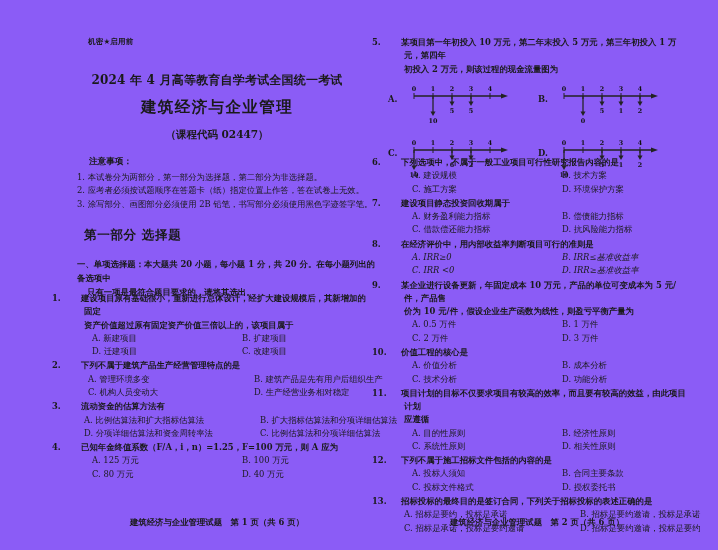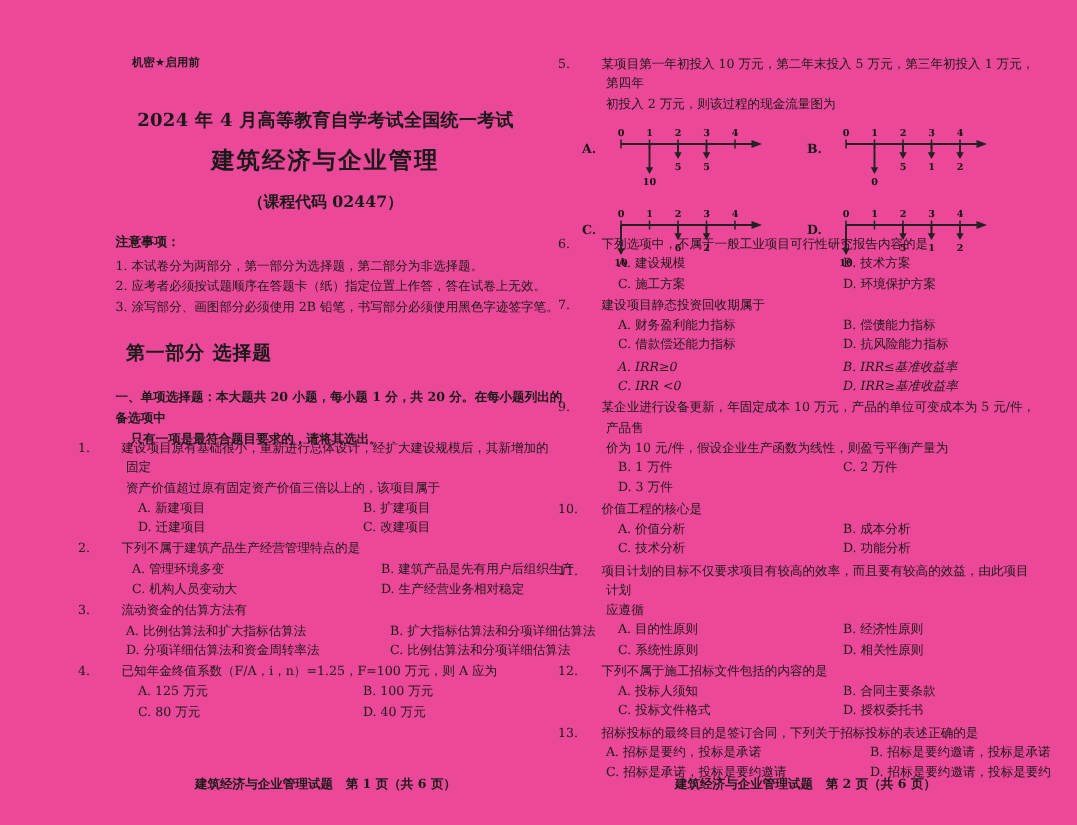--- a/index.html
+++ b/index.html
@@ -11,21 +11,21 @@
     width: 718px;
     height: 550px;
     overflow: hidden;
     font-family: "DejaVu Serif", "Liberation Serif", serif;
     color: #1a1a1a;
     position: relative;
   }
   .page {
     position: absolute;
     inset: 0;
-    background: #ec4899;
+    background: #8b5cf6;
   }
   .col {
     position: absolute;
     top: 0;
     width: 310px;
     height: 550px;
   }
   .col-left { left: 62px; }
   .col-right { left: 382px; }
 
@@ -73,20 +73,21 @@
   .notes {
     position: absolute;
     top: 156px;
     left: 15px;
     width: 296px;
   }
   .notes-title {
     font-size: 8.6px;
     font-weight: bold;
     margin-bottom: 2.5px;
+    margin-left: 12px;
   }
   .note-line {
     font-size: 8.4px;
     font-weight: normal;
     line-height: 1.62;
     white-space: nowrap;
   }
 
   
   .part-head {
@@ -109,21 +110,21 @@
   .section-intro .l2 { margin-left: 10px; }
 
   
   .qlist { position: absolute; width: 310px; }
   .q { position: relative; margin-bottom: 1px; }
   .q-stem {
     font-size: 8.4px;
     line-height: 1.58;
     padding-left: 22px;
     text-indent: -16px;
-    font-weight: normal;
+    font-weight: bold;
     white-space: nowrap;
   }
   .q-stem.wrap { white-space: normal; text-indent: -16px; }
   .q-stem .qn { display: inline-block; min-width: 13px; }
   .opts {
     display: grid;
     grid-template-columns: 150px 160px;
     padding-left: 30px;
     row-gap: 0px;
   }
@@ -371,31 +372,33 @@
         <div class="q">
           <div class="q-stem"><span class="qn">7.</span><span>建设项目静态投资回收期属于</span></div>
           <div class="opts">
             <div class="opt">A. 财务盈利能力指标</div>
             <div class="opt">B. 偿债能力指标</div>
             <div class="opt">C. 借款偿还能力指标</div>
             <div class="opt">D. 抗风险能力指标</div>
           </div>
         </div>
         <div class="q">
+          <div class="q-stem"><span class="qn">8.</span><span>在经济评价中，用内部收益率判断项目可行的准则是</span></div>
           <div class="opts">
             <div class="opt ital">A. IRR≥0</div>
             <div class="opt ital">B. IRR≤基准收益率</div>
             <div class="opt ital">C. IRR &lt;0</div>
             <div class="opt ital">D. IRR≥基准收益率</div>
           </div>
         </div>
         <div class="q">
           <div class="q-stem wrap"><span class="qn">9.</span><span>某企业进行设备更新，年固定成本 10 万元，产品的单位可变成本为 5 元/件，产品售</span></div>
           <div class="q-stem wrap" style="padding-left: 22px; text-indent: 0px;">价为 10 元/件，假设企业生产函数为线性，则盈亏平衡产量为</div>
           <div class="opts">
+            <div class="opt">A. 0.5 万件</div>
             <div class="opt">B. 1 万件</div>
             <div class="opt">C. 2 万件</div>
             <div class="opt">D. 3 万件</div>
           </div>
         </div>
         <div class="q">
           <div class="q-stem"><span class="qn">10.</span><span>价值工程的核心是</span></div>
           <div class="opts">
             <div class="opt">A. 价值分析</div>
             <div class="opt">B. 成本分析</div>

